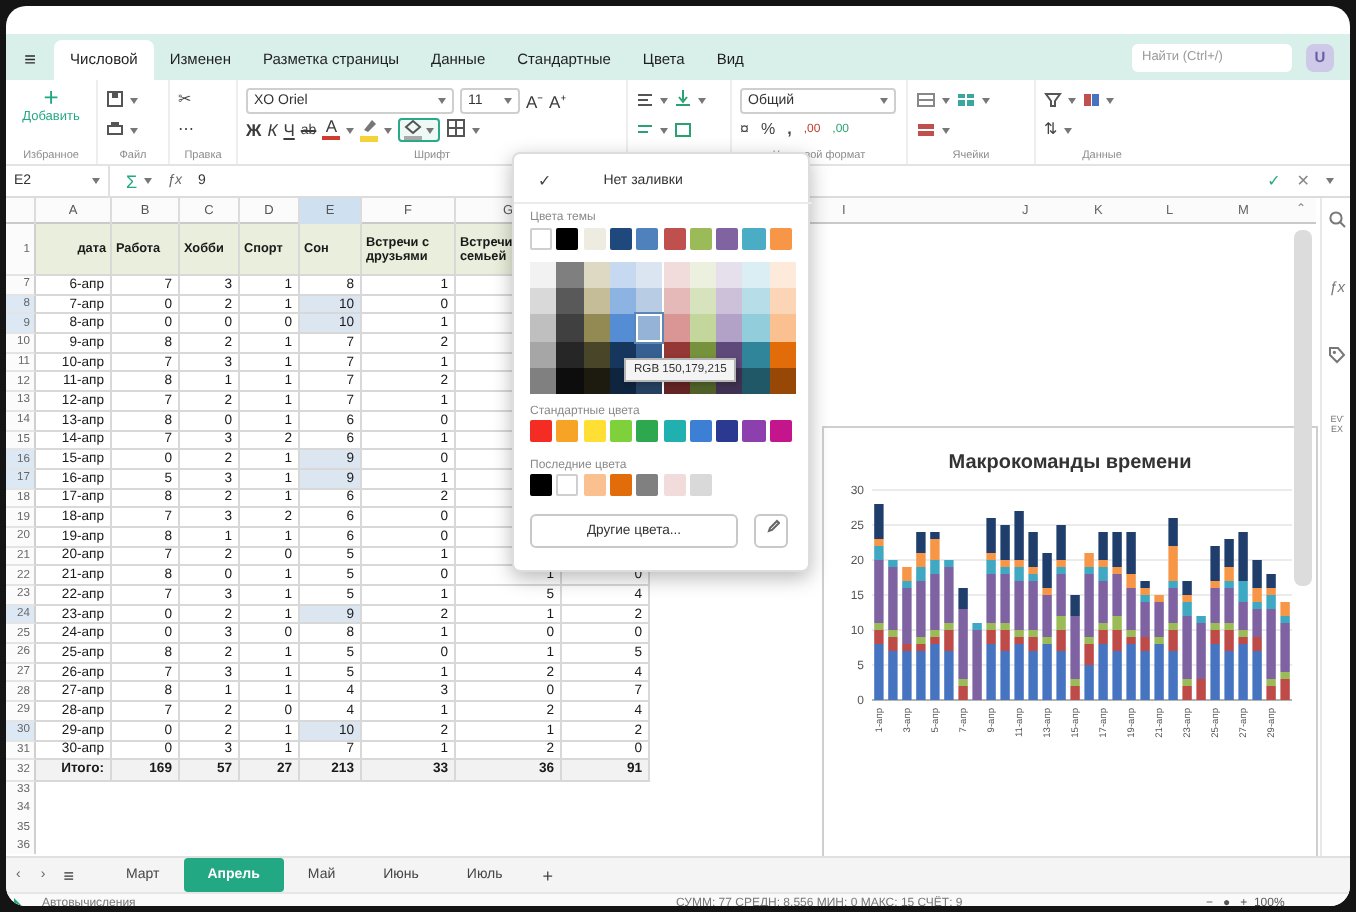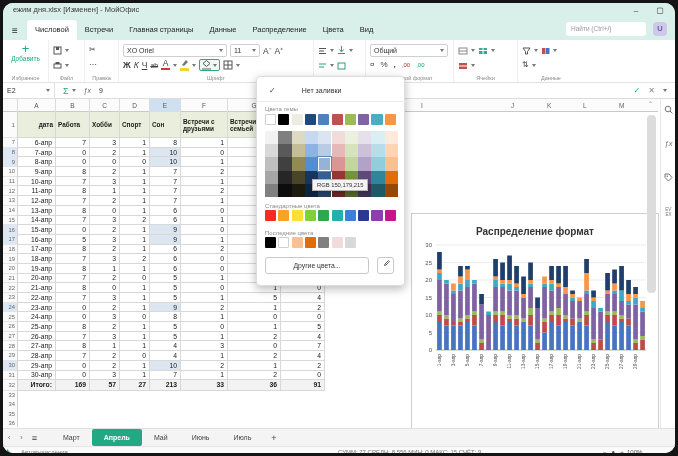--- a/index.html
+++ b/index.html
@@ -81,34 +81,29 @@
   #zoomctl { position:absolute; left:600px; top:2px; white-space:nowrap; color:#555; }
   #autocalc { position:absolute; left:18px; top:2px; color:#777; }
   .cornertri { position:absolute; left:4px; top:2px; width:0; height:0; border-left:7px solid #23a884; border-top:7px solid transparent; }
   svg text { font-family:"Liberation Sans", sans-serif; }
 </style>
 </head>
 <body>
 
 <div id="window">
 
-  <div id="titlebar" class="abs">
-    <span>ежим дня.xlsx [Изменен] - МойОфис</span>
-    <span class="winbtn abs" style="left:628px;">–</span>
-    <span class="winbtn abs" style="left:652px;">▢</span>
-  </div>
 
   <div id="menubar" class="abs">
     <div id="hamburger">≡</div>
     <div id="menutabs" style="display:flex;">
         <div class="menu-tab active">Числовой</div>
-        <div class="menu-tab">Встречи</div>
-        <div class="menu-tab">Главная страницы</div>
+        <div class="menu-tab">Изменен</div>
+        <div class="menu-tab">Разметка страницы</div>
         <div class="menu-tab">Данные</div>
-        <div class="menu-tab">Распределение</div>
+        <div class="menu-tab">Стандартные</div>
         <div class="menu-tab">Цвета</div>
         <div class="menu-tab">Вид</div>
       </div>
     <div id="searchbox">Найти (Ctrl+/)</div>
     <div id="avatar">U</div>
   </div>
 
   <div id="toolbar" class="abs">
     <div class="tgroup" style="width:46px;">
       <div class="greenplus">+</div>
@@ -610,21 +605,21 @@
         </div>
         <div class="grow" style="height: 9.2px;">
           <div class="rnum" style="height: 9.2px; border-bottom: none;">35</div>
         </div>
         <div class="grow" style="height: 9.2px;">
           <div class="rnum" style="height: 9.2px; border-bottom: none;">36</div>
         </div>
       </div>
 
     <div id="chart" class="abs">
-      <div id="charttitle">Распределение формат</div>
+      <div id="charttitle">Макрокоманды времени</div>
       <div id="plotwrap"><svg width="244" height="152">
             <line x1="24" y1="113" x2="234" y2="113" stroke="#9a9a9a" stroke-width="0.7"></line>
             <text x="20" y="115" font-size="6" fill="#555" text-anchor="end">0</text>
             <line x1="24" y1="95.5" x2="234" y2="95.5" stroke="#e4e4e4" stroke-width="0.7"></line>
             <text x="20" y="97.5" font-size="6" fill="#555" text-anchor="end">5</text>
             <line x1="24" y1="78" x2="234" y2="78" stroke="#e4e4e4" stroke-width="0.7"></line>
             <text x="20" y="80" font-size="6" fill="#555" text-anchor="end">10</text>
             <line x1="24" y1="60.5" x2="234" y2="60.5" stroke="#e4e4e4" stroke-width="0.7"></line>
             <text x="20" y="62.5" font-size="6" fill="#555" text-anchor="end">15</text>
             <line x1="24" y1="43" x2="234" y2="43" stroke="#e4e4e4" stroke-width="0.7"></line>

